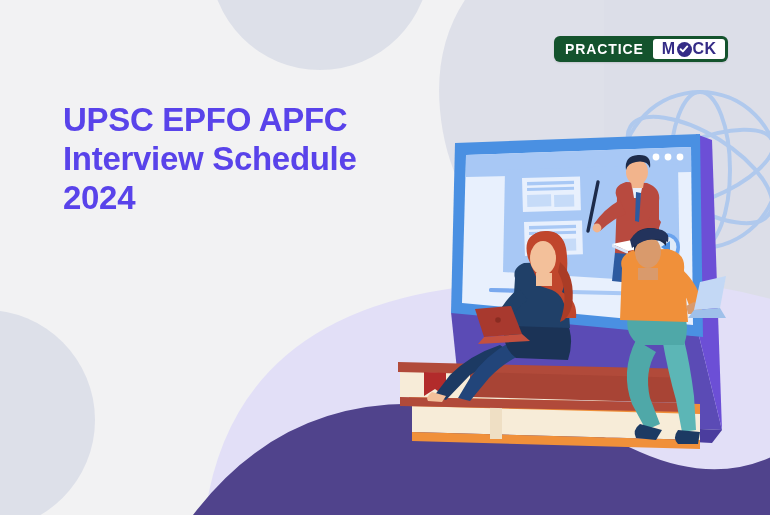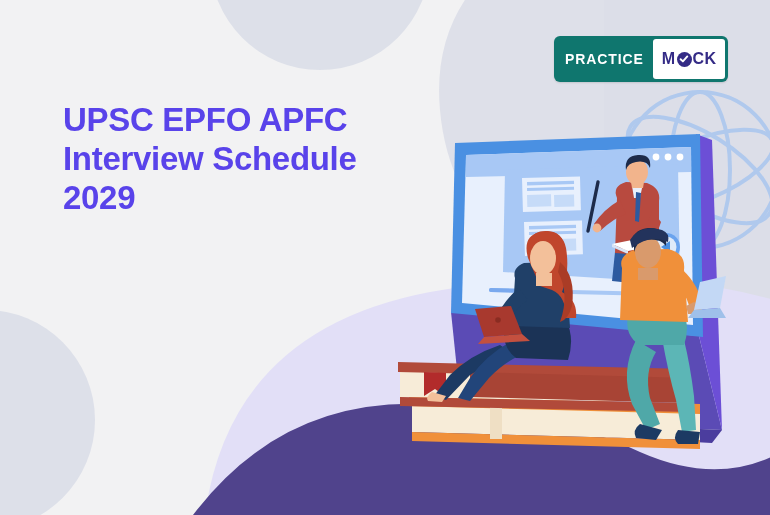--- a/index.html
+++ b/index.html
@@ -29,24 +29,24 @@
     line-height: 39px;
     font-weight: bold;
     letter-spacing: -0.3px;
     color: #5943ea;
     white-space: pre-line;
   }
   
   .logo-badge {
     position: absolute;
     left: 554px; top: 36px;
-    height: 46px;
+    height: 26px;
     display: flex;
     align-items: stretch;
-    background: #0f766e;
+    background: #14532d;
     border-radius: 6px;
     padding: 3px;
     box-shadow: 0 1px 2px rgba(0,0,0,0.12);
   }
   .logo-practice {
     display: flex; align-items: center;
     padding: 0 9px 0 8px;
     color: #ffffff;
     font-size: 14px;
     font-weight: bold;
@@ -251,21 +251,21 @@
         <ellipse cx="648" cy="252" rx="13" ry="16" fill="#d99a6c"></ellipse>
         <path d="M638 268 L 658 268 L 658 280 L 638 280 Z" fill="#d99a6c"></path>
         <path d="M634 246 Q 630 230 648 228 Q 668 227 666 246 Q 660 238 646 240 Q 637 241 634 252 Z" fill="#1d2b4a"></path>
         <path d="M630 240 Q 640 224 662 230 Q 670 233 668 242 Q 650 234 632 248 Z" fill="#23335c"></path>
       </g>
     </svg>
   </div>
 
   <h1 class="headline">UPSC EPFO APFC
 Interview Schedule
-2029</h1>
+2024</h1>
 
   <div class="logo-badge">
     <span class="logo-practice">PRACTICE</span>
     <span class="logo-mock">
       <span class="m-letter">M</span>
       <span class="mock-o">
         <svg width="10" height="10" viewBox="0 0 10 10" xmlns="http://www.w3.org/2000/svg">
           <path d="M1.6 5.2 L 3.9 7.4 L 8.3 2.4" fill="none" stroke="#ffffff" stroke-width="1.9" stroke-linecap="round" stroke-linejoin="round"></path>
         </svg>
       </span>

